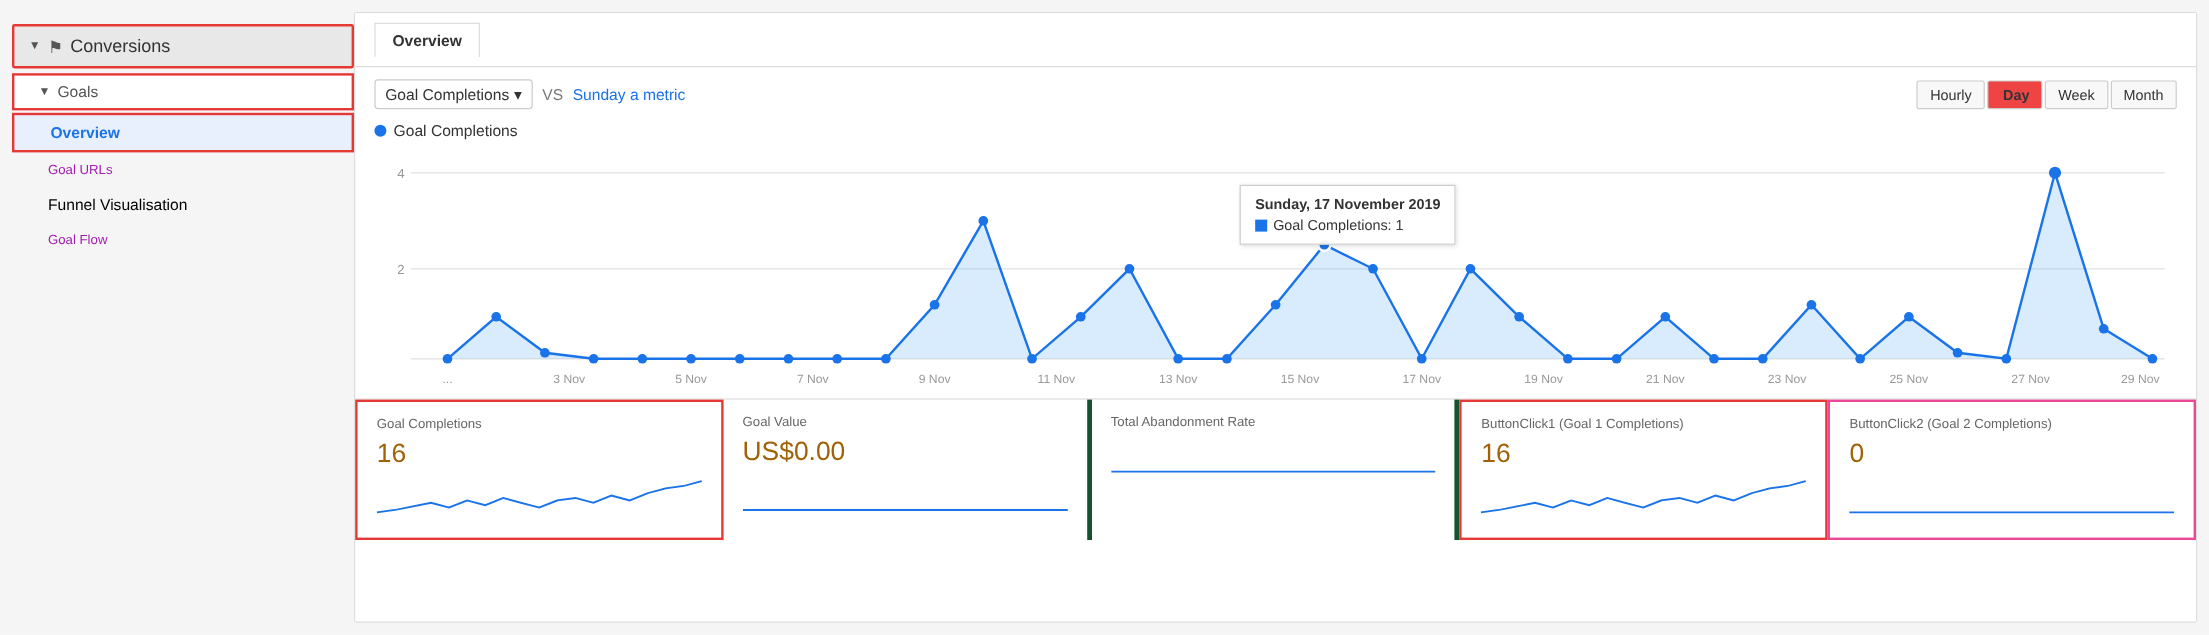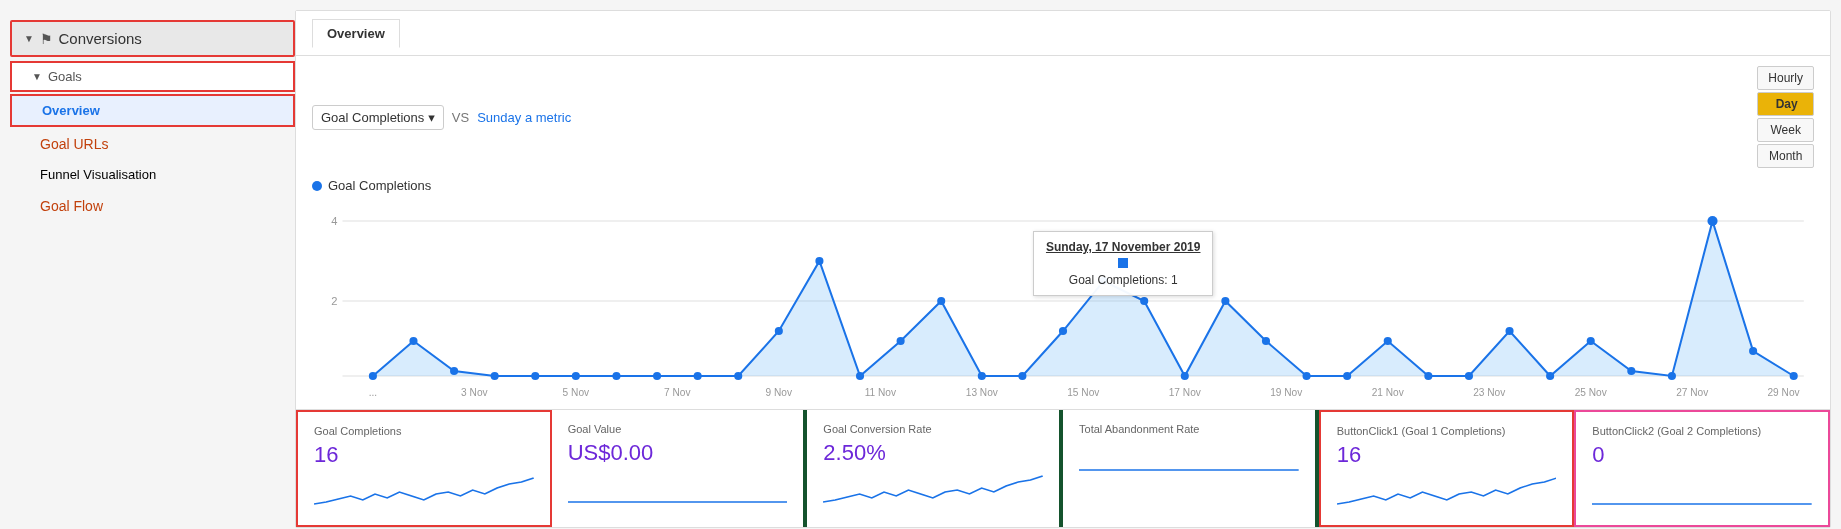--- a/index.html
+++ b/index.html
@@ -66,22 +66,22 @@
       font-size: 13px;
       color: #1a73e8;
       font-weight: bold;
       border: 2px solid #e53935;
       background: #e8f0fe;
       cursor: pointer;
       margin-bottom: 2px;
     }
     .sidebar-item {
       padding: 7px 30px;
-      font-size: 14px;
-      color: #c2410c;
+      font-size: 11px;
+      color: #a21caf;
       cursor: pointer;
     }
     .sidebar-funnel {
       padding: 7px 30px;
       font-size: 13px;
       color: #000000;
       cursor: pointer;
       line-height: 1.4;
     }
 
@@ -141,33 +141,32 @@
       font-size: 13px;
     }
     .select-metric {
       color: #1a73e8;
       font-size: 13px;
       cursor: pointer;
     }
     .time-buttons {
       display: flex;
       gap: 2px;
-      flex-direction: column;
     }
     .time-btn {
       padding: 4px 10px;
       font-size: 12px;
       border: 1px solid #ccc;
       background: #f8f8f8;
       cursor: pointer;
       color: #333;
       border-radius: 2px;
     }
     .time-btn.active {
-      background: #eab308;
+      background: #ef4444;
       font-weight: bold;
       padding-left: 12px;
     }
 
     
     .chart-area {
       padding: 0 16px;
       position: relative;
     }
     .chart-legend {
@@ -199,22 +198,22 @@
       background: rgba(255,255,255,0.95);
       border: 1px solid #ccc;
       padding: 8px 12px;
       font-size: 12px;
       color: #333;
       pointer-events: none;
       z-index: 10;
       box-shadow: 1px 1px 4px rgba(0,0,0,0.15);
       min-width: 170px;
     }
-    .tooltip-title { font-weight: bold; margin-bottom: 4px; font-size: 12px; text-decoration: underline; }
-    .tooltip-item { display: flex; align-items: center; gap: 5px; font-size: 12px; flex-direction: column; }
+    .tooltip-title { font-weight: bold; margin-bottom: 4px; font-size: 12px; }
+    .tooltip-item { display: flex; align-items: center; gap: 5px; font-size: 12px; }
     .tooltip-color { width: 10px; height: 10px; background: #1a73e8; display: inline-block; }
 
     
     .metrics-row {
       display: flex;
       border-top: 1px solid #ddd;
       margin-top: 8px;
     }
     .metric-card {
       flex: 1;
@@ -223,21 +222,21 @@
     }
     .metric-card:last-child { border-right: none; }
     .metric-label {
       font-size: 11px;
       color: #666;
       margin-bottom: 4px;
       line-height: 1.3;
     }
     .metric-value {
       font-size: 22px;
-      color: #6d28d9;
+      color: #a16207;
       font-weight: 400;
       margin-bottom: 6px;
     }
     .metric-sparkline {
       height: 36px;
       width: 100%;
     }
   </style>
 </head>
 <body>
@@ -458,27 +457,20 @@
       </div>
 
       <div class="metric-card">
         <div class="metric-label">Goal Value</div>
         <div class="metric-value">US$0.00</div>
         <svg class="metric-sparkline" viewBox="0 0 180 36" preserveAspectRatio="none">
           <polyline points="0,30 180,30" fill="none" stroke="#1a73e8" stroke-width="1.5"></polyline>
         </svg>
       </div>
 
-      <div class="metric-card">
-        <div class="metric-label">Goal Conversion Rate</div>
-        <div class="metric-value">2.50%</div>
-        <svg class="metric-sparkline" viewBox="0 0 180 36" preserveAspectRatio="none">
-          <polyline points="0,30 10,28 20,25 30,22 40,26 50,20 60,24 70,18 80,22 90,26 100,20 110,18 120,22 130,16 140,20 150,14 160,10 170,8 180,4" fill="none" stroke="#1a73e8" stroke-width="1.5"></polyline>
-        </svg>
-      </div>
 
       <div class="metric-card">
         <div class="metric-label">Total Abandonment Rate</div>
         <svg class="metric-sparkline" viewBox="0 0 180 36" preserveAspectRatio="none">
           <polyline points="0,30 180,30" fill="none" stroke="#1a73e8" stroke-width="1.5"></polyline>
         </svg>
       </div>
 
       <div class="metric-card" style="border: 2px solid #e53935;">
         <div class="metric-label">ButtonClick1 (Goal 1 Completions)</div>

